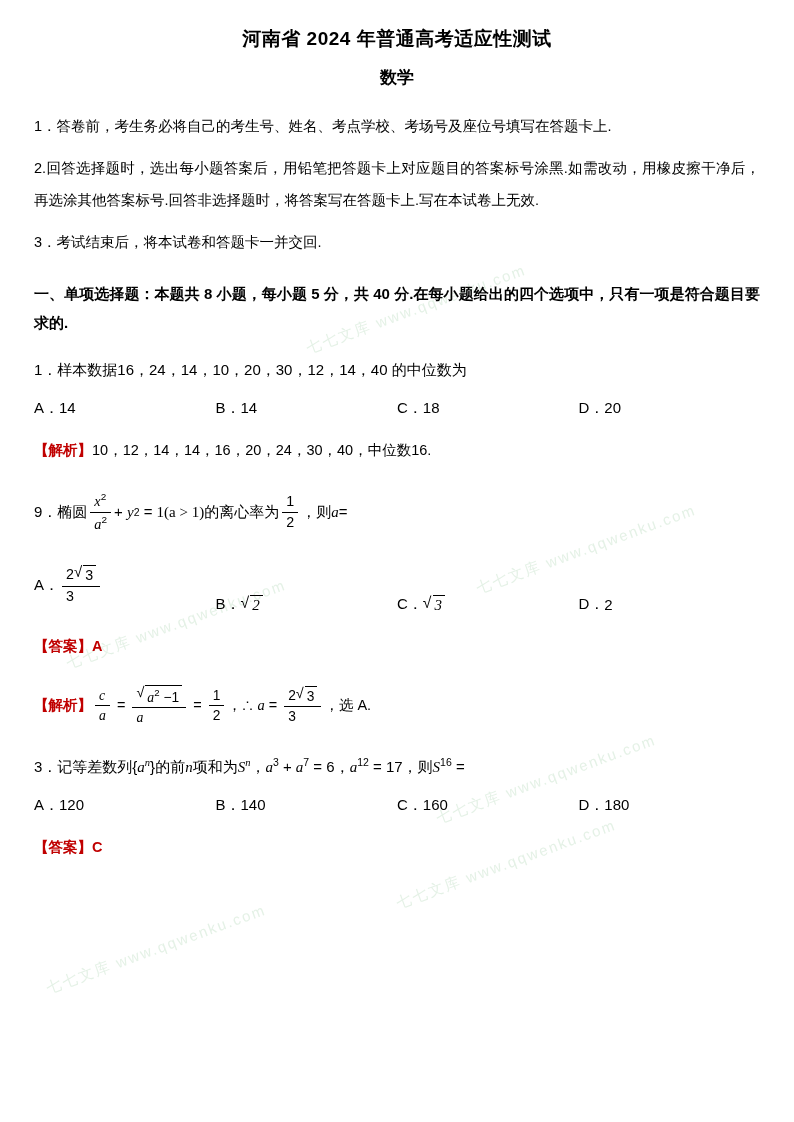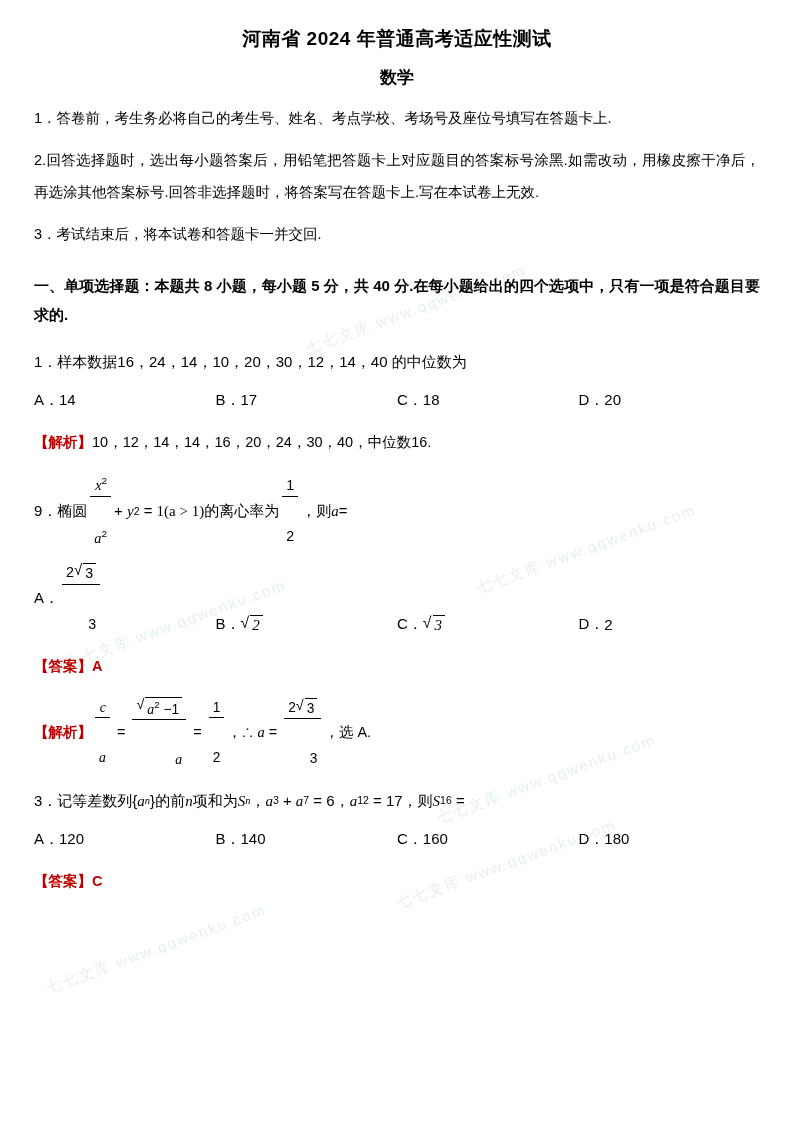--- a/index.html
+++ b/index.html
@@ -65,21 +65,21 @@
     margin: 26px 0 0 0;
     font-family: "Liberation Sans", sans-serif;
   }
   p.note {
     font-size: 14.5px;
     line-height: 2.2;
     margin: 10px 0 0 0;
     font-family: "Liberation Sans", sans-serif;
     text-align: justify;
   }
-  p.note.first { margin-top: 14px; }
+  p.note.first { margin-top: 22px; }
   .bigsec {
     font-size: 15px;
     font-weight: bold;
     line-height: 1.95;
     margin: 20px 0 0 0;
     font-family: "Liberation Sans", sans-serif;
     text-align: justify;
   }
   .q {
     font-size: 15px;
@@ -120,24 +120,23 @@
     flex-wrap: wrap;
     line-height: 1.9;
   }
   
   .mi { font-style: italic; font-family: "Liberation Serif", serif; }
   .mrm { font-family: "Liberation Serif", serif; text-align: right; }
   .frac {
     display: inline-flex;
     flex-direction: column;
     vertical-align: middle;
-    text-align: right;
-    margin: 0 3px;
+    text-align: left;
+    margin: 8px 3px;
     font-size: 0.95em;
-    gap: 30px;
   }
   .frac .num {
     border-bottom: 1.2px solid #000;
     padding: 0 4px 1px 4px;
     line-height: 1.25;
   }
   .frac .den {
     padding: 1px 4px 0 4px;
     line-height: 1.25;
   }
@@ -177,21 +176,21 @@
 
     <p class="note first">1．答卷前，考生务必将自己的考生号、姓名、考点学校、考场号及座位号填写在答题卡上.</p>
     <p class="note">2.回答选择题时，选出每小题答案后，用铅笔把答题卡上对应题目的答案标号涂黑.如需改动，用橡皮擦干净后，再选涂其他答案标号.回答非选择题时，将答案写在答题卡上.写在本试卷上无效.</p>
     <p class="note">3．考试结束后，将本试卷和答题卡一并交回.</p>
 
     <div class="bigsec">一、单项选择题：本题共 8 小题，每小题 5 分，共 40 分.在每小题给出的四个选项中，只有一项是符合题目要求的.</div>
 
     <div class="q">1．样本数据16，24，14，10，20，30，12，14，40 的中位数为</div>
     <div class="opts">
       <div>A．14</div>
-      <div>B．17</div>
+      <div>B．14</div>
       <div>C．18</div>
       <div>D．20</div>
     </div>
     <div class="ans">
       <span class="tag">【解析】</span><span>10，12，14，14，16，20，24，30，40，中位数16.</span>
     </div>
 
     <div class="q mathline" style="display:flex;align-items:center;flex-wrap:wrap;">
       <span>9．椭圆</span>
       <span class="frac">
@@ -278,21 +277,21 @@
       <span class="frac">
         <span class="num" style="display:inline-flex;align-items:center;">2<span class="sqrt">
               <span class="radic">√</span>
               <span class="rad">3</span>
             </span></span>
         <span class="den">3</span>
       </span>
       <span>，选 A.</span>
     </div>
 
-    <div class="q" style="display:flex;align-items:center;flex-wrap:wrap;">
+    <div class="q" style="display:flex;flex-wrap:wrap;">
       <span>3．记等差数列</span>
       <span>{</span>
         <span class="mi">a</span>
         <sub class="e mi">n</sub>
         <span>}</span>
       <span>的前</span>
       <span class="mi">n</span>
       <span>项和为</span>
       <span class="mi">S</span>
         <sub class="e mi">n</sub>

